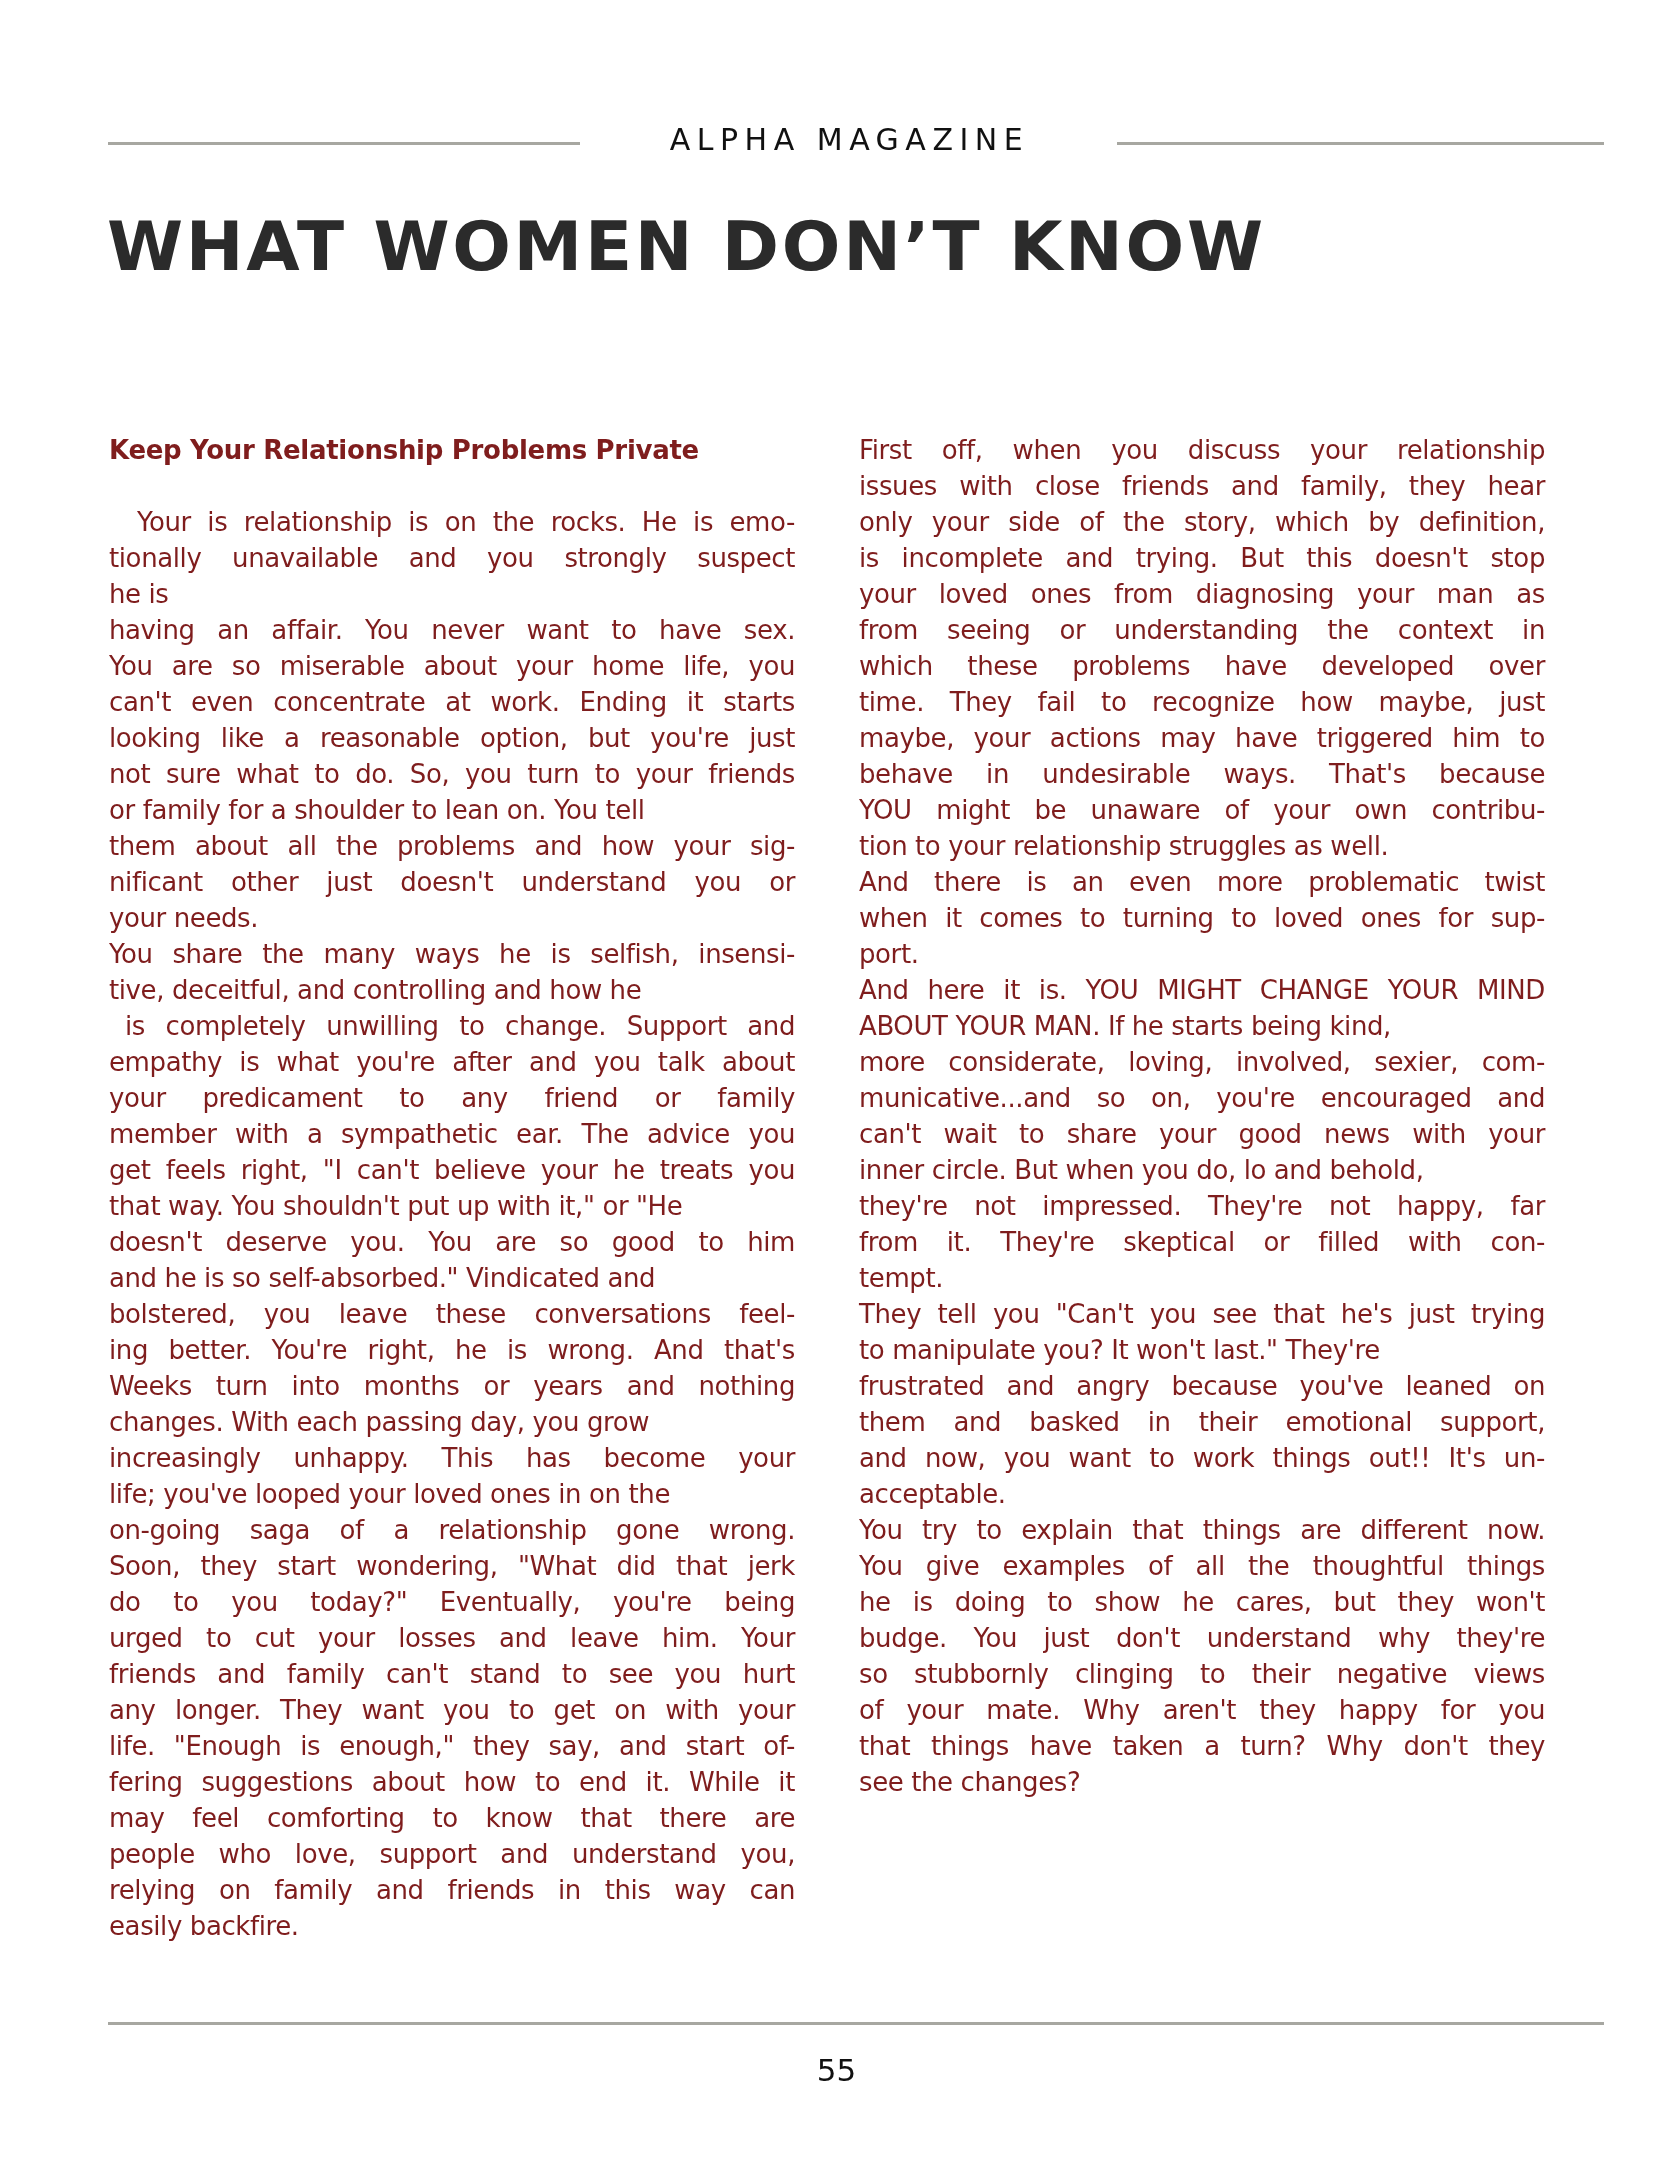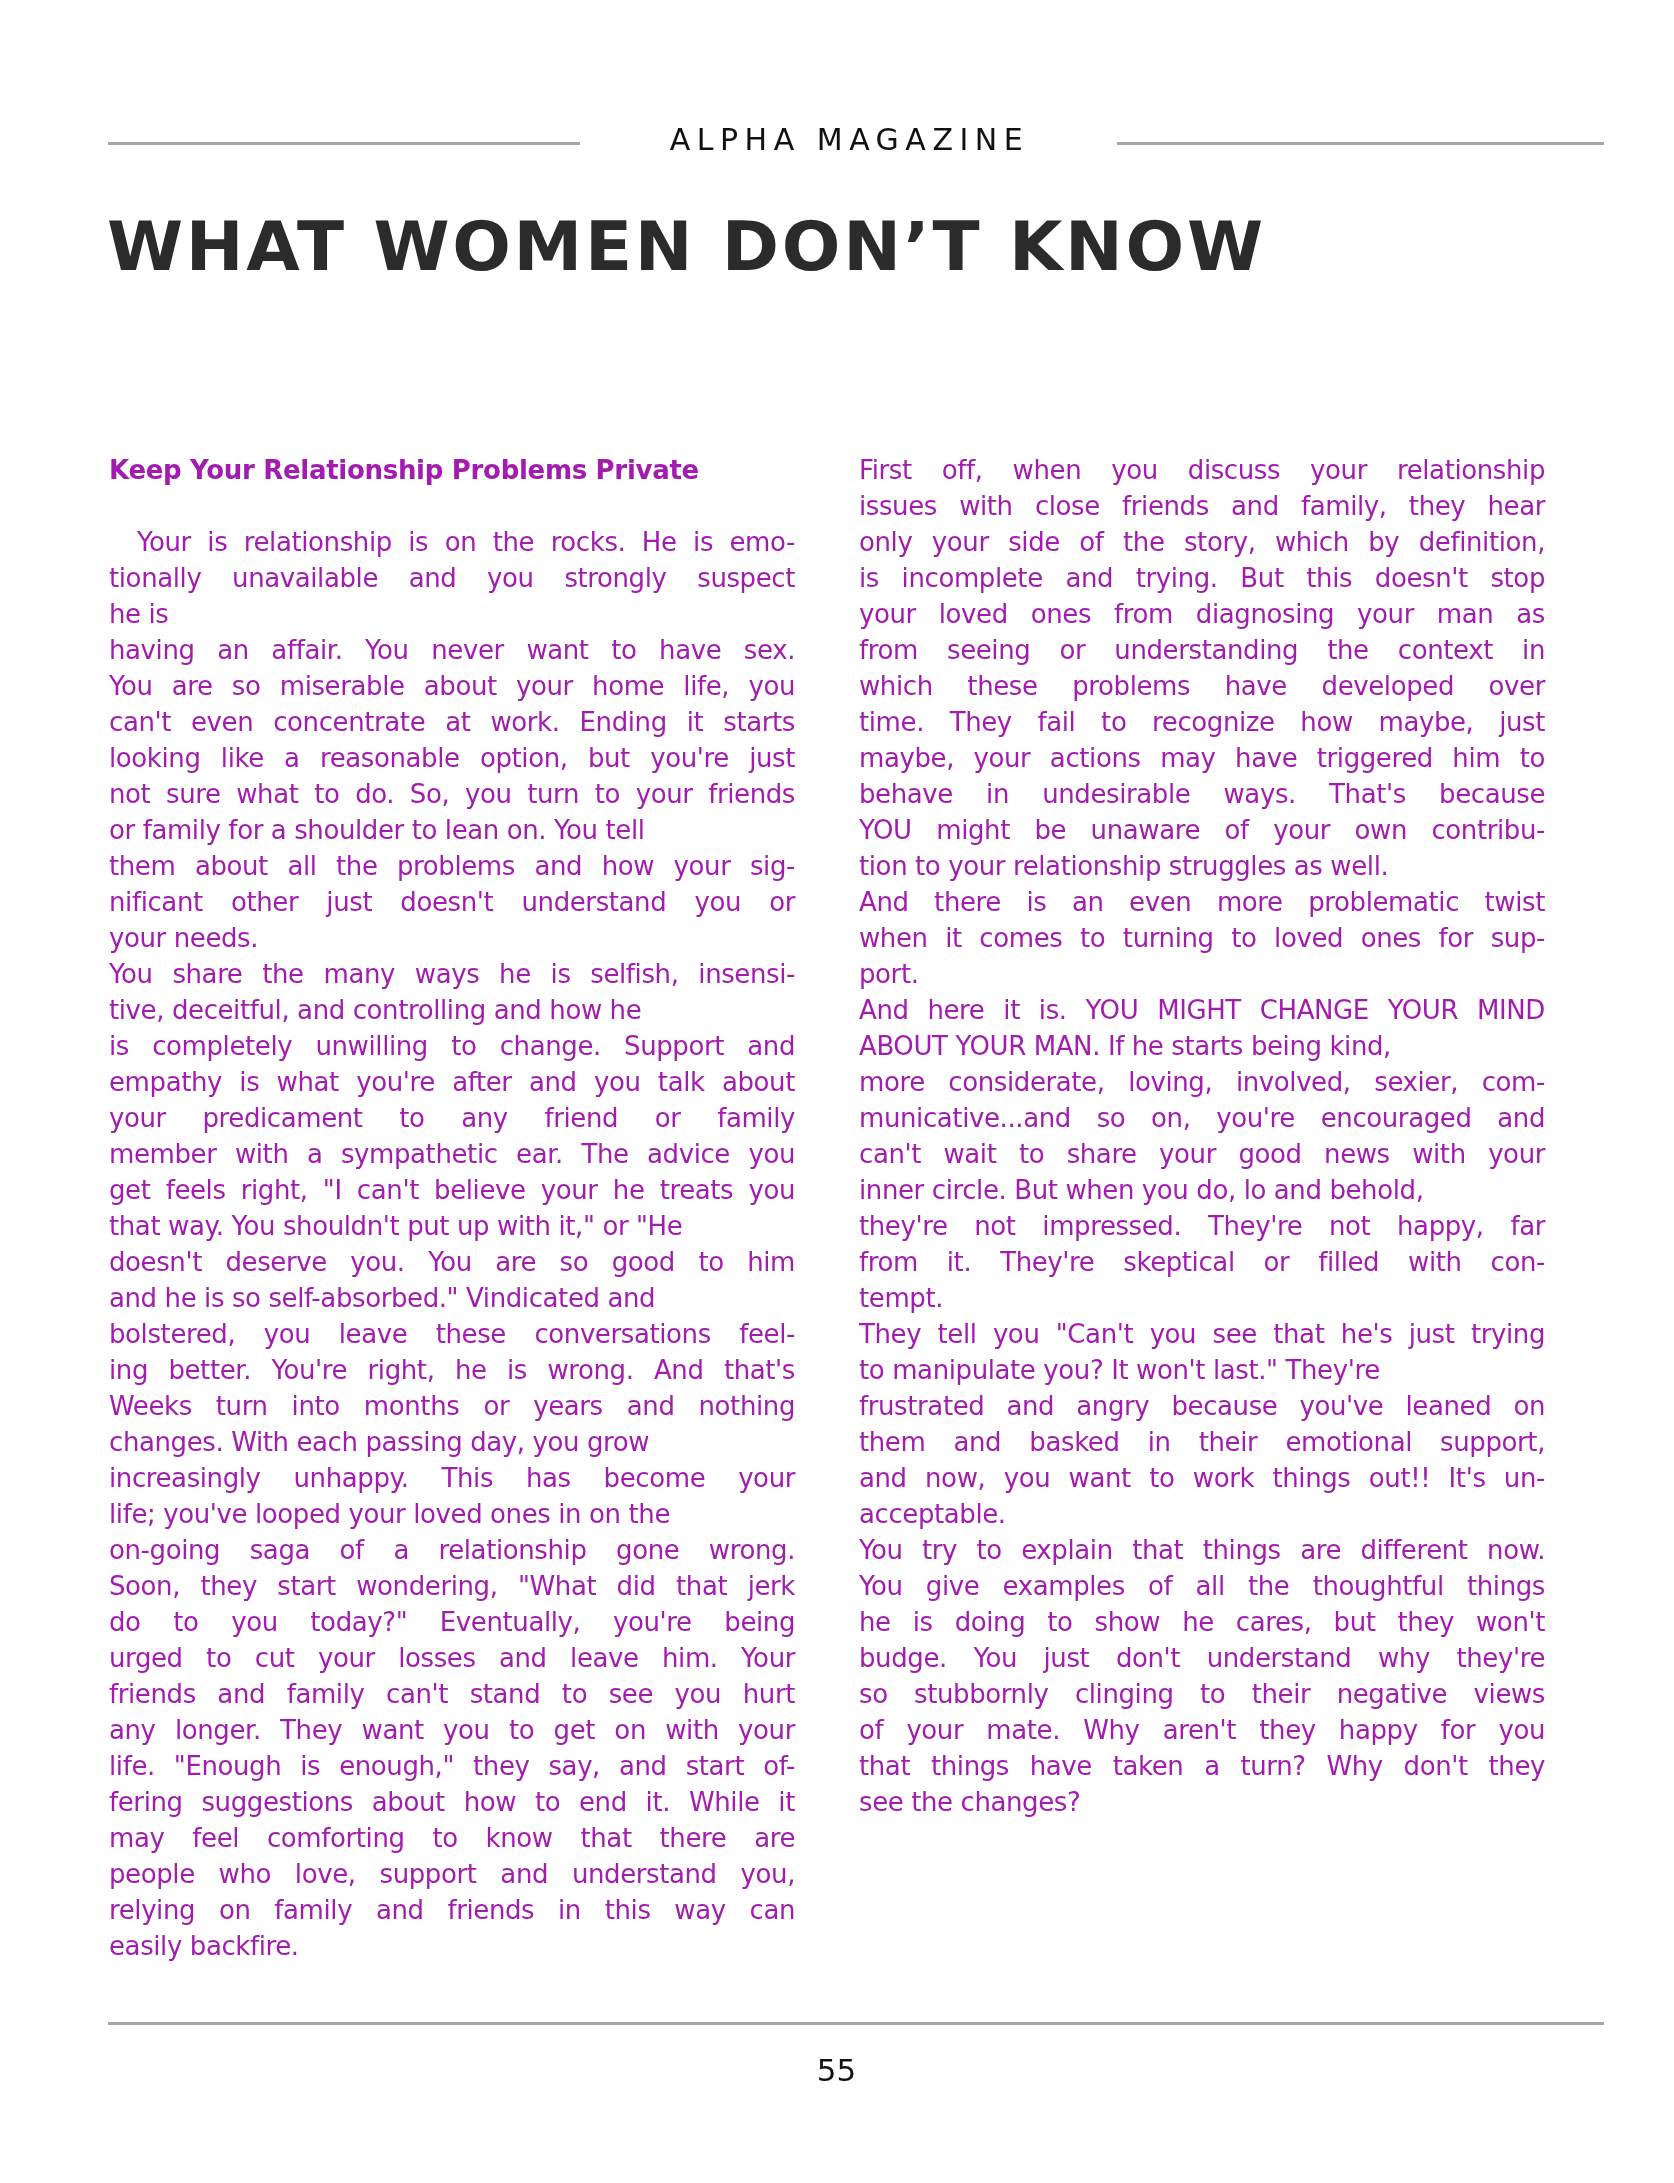--- a/index.html
+++ b/index.html
@@ -48,26 +48,26 @@
       line-height: 78px;
       color: #2b2b2b;
       letter-spacing: 2.6px;
       white-space: nowrap;
       transform-origin: left top;
       transform: scale(1.03, 1);
     }
 
     .column {
       position: absolute;
-      top: 452px;
+      top: 432px;
       width: 686px;
       font-family: "DejaVu Sans", sans-serif;
       font-size: 26px;
       line-height: 36px;
-      color: #a21caf;
+      color: #7f1d1d;
     }
     #col-left { left: 109px; }
     #col-right { left: 859px; }
 
     .subhead {
       font-weight: bold;
       font-size: 26px;
       height: 36px;
       white-space: nowrap;
       letter-spacing: -0.3px;
@@ -119,21 +119,21 @@
       <div class="line" style="display: block;">You are so miserable about your home life, you</div>
       <div class="line" style="display: block;">can't even concentrate at work. Ending it starts</div>
       <div class="line" style="display: block;">looking like a reasonable option, but you're just</div>
       <div class="line" style="display: block;">not sure what to do. So, you turn to your friends</div>
       <div class="line last" style="display: block;">or family for a shoulder to lean on. You tell</div>
       <div class="line" style="display: block;">them about all the problems and how your sig-</div>
       <div class="line" style="display: block;">nificant other just doesn't understand you or</div>
       <div class="line last" style="display: block;">your needs.</div>
       <div class="line" style="display: block;">You share the many ways he is selfish, insensi-</div>
       <div class="line last" style="display: block;">tive, deceitful, and controlling and how he</div>
-      <div class="line" style="display: block;">is completely unwilling to change. Support and</div>
+      <div class="line" style="display: block; margin-left: 16px;">is completely unwilling to change. Support and</div>
       <div class="line" style="display: block;">empathy is what you're after and you talk about</div>
       <div class="line" style="display: block;">your predicament to any friend or family</div>
       <div class="line" style="display: block;">member with a sympathetic ear. The advice you</div>
       <div class="line" style="display: block;">get feels right, "I can't believe your he treats you</div>
       <div class="line last" style="display: block;">that way. You shouldn't put up with it," or "He</div>
       <div class="line" style="display: block;">doesn't deserve you. You are so good to him</div>
       <div class="line last" style="display: block;">and he is so self-absorbed." Vindicated and</div>
       <div class="line" style="display: block;">bolstered, you leave these conversations feel-</div>
       <div class="line" style="display: block;">ing better. You're right, he is wrong. And that's</div>
       <div class="line" style="display: block;">Weeks turn into months or years and nothing</div>

